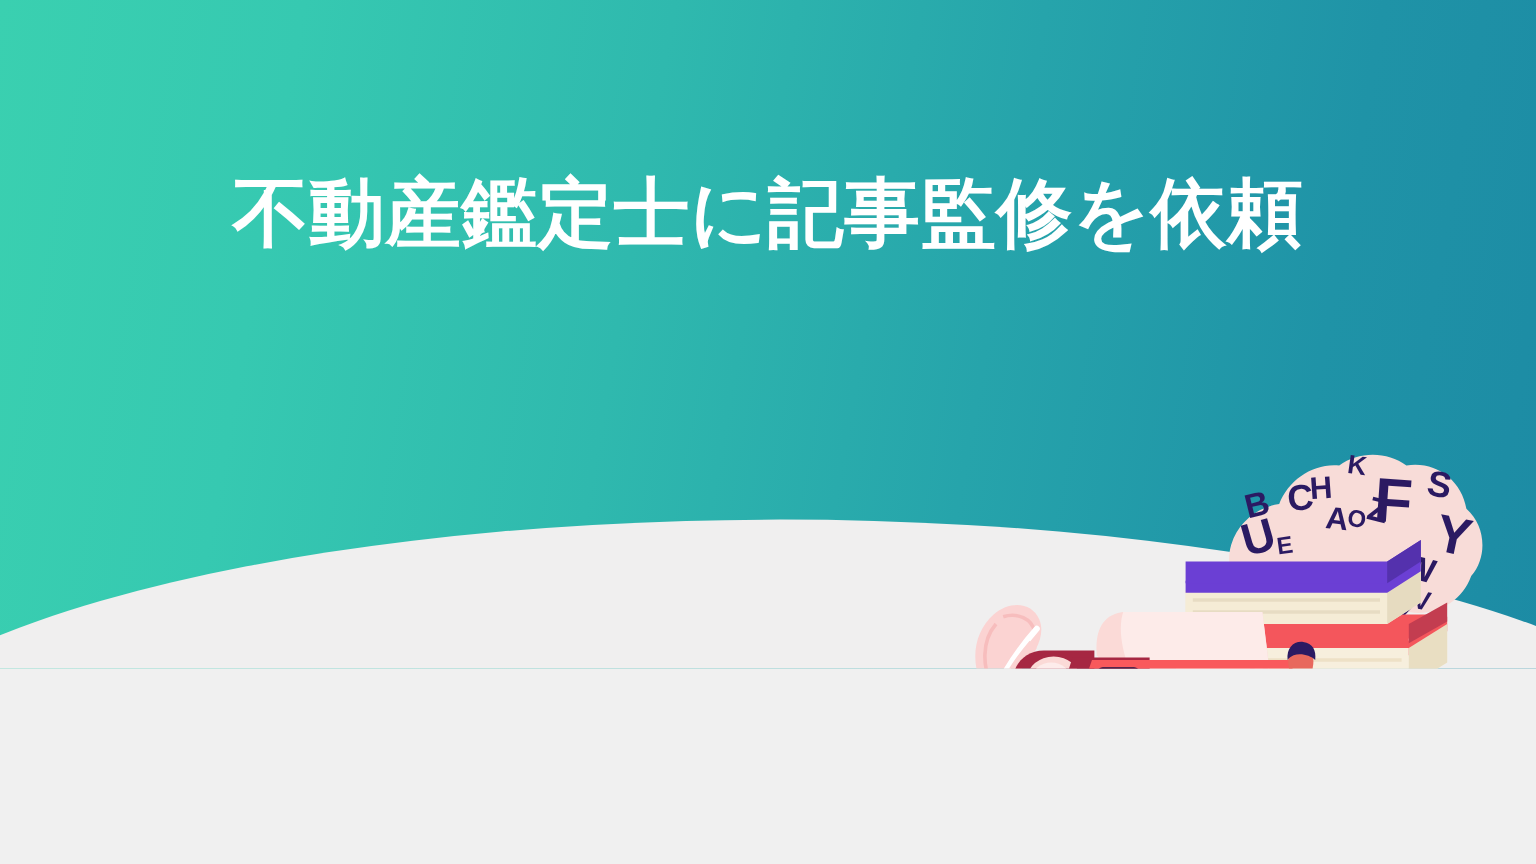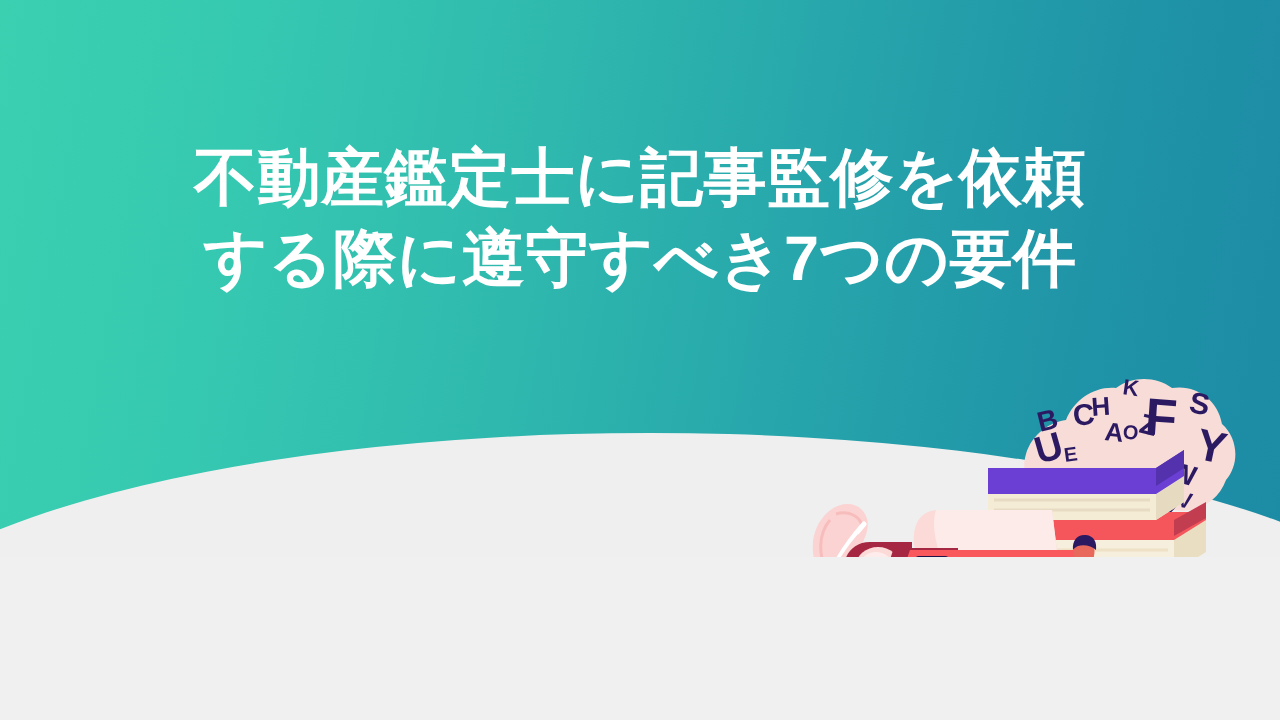--- a/index.html
+++ b/index.html
@@ -56,21 +56,20 @@
 <body>
 
 <div id="banner">
 
   <div class="bg-gradient"></div>
 
   <div class="bg-lower"></div>
 
   <div class="title-wrap">
     <span class="title-line">不動産鑑定士に記事監修を依頼</span>
-    <span class="title-line">する際に遵守すべき7つの要件</span>
   </div>
 
   <div class="logo">
     <span class="logo-mark">
       <svg width="62" height="62" viewBox="0 0 62 62" aria-hidden="true">
         <polygon points="4,5 4,57 58,31" fill="#22b2a6"></polygon>
         <polygon points="10,14 10,48 40,31" fill="#ede2e0"></polygon>
         <polygon points="25,22 25,40 41,31" fill="#4a4a4a"></polygon>
       </svg>
     </span>

